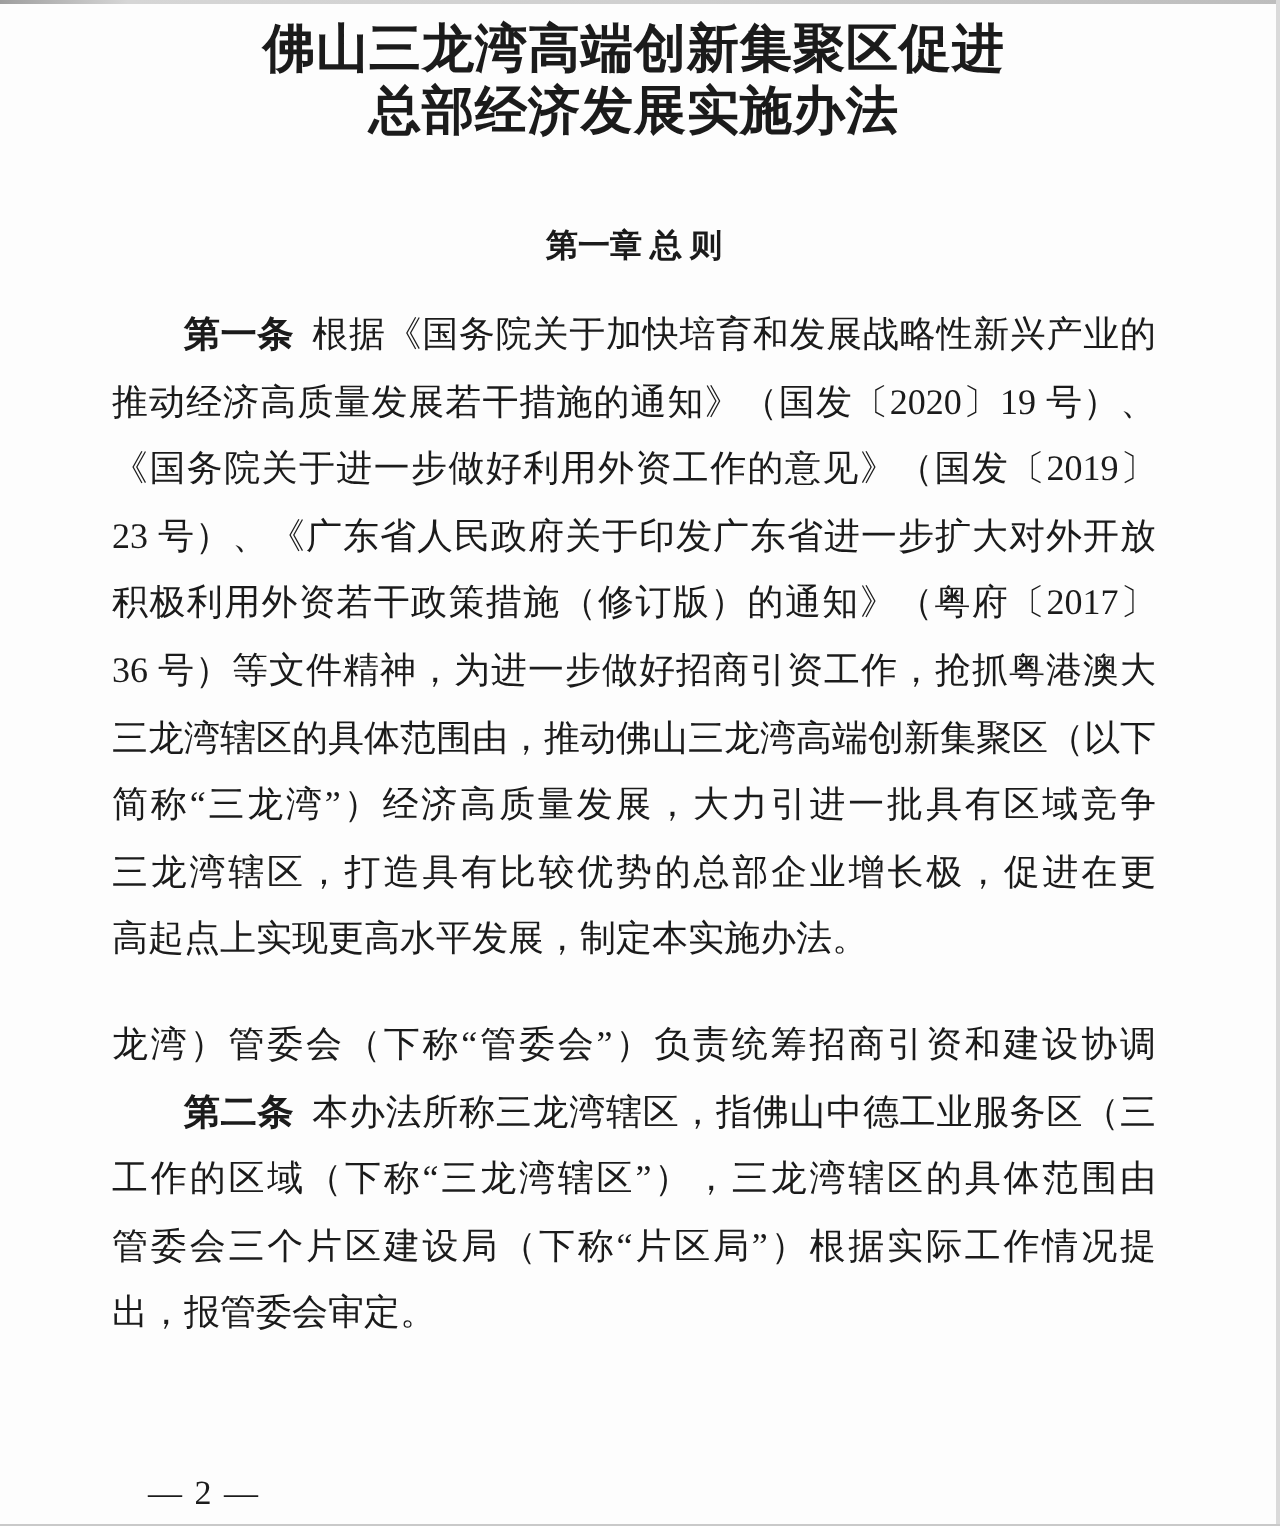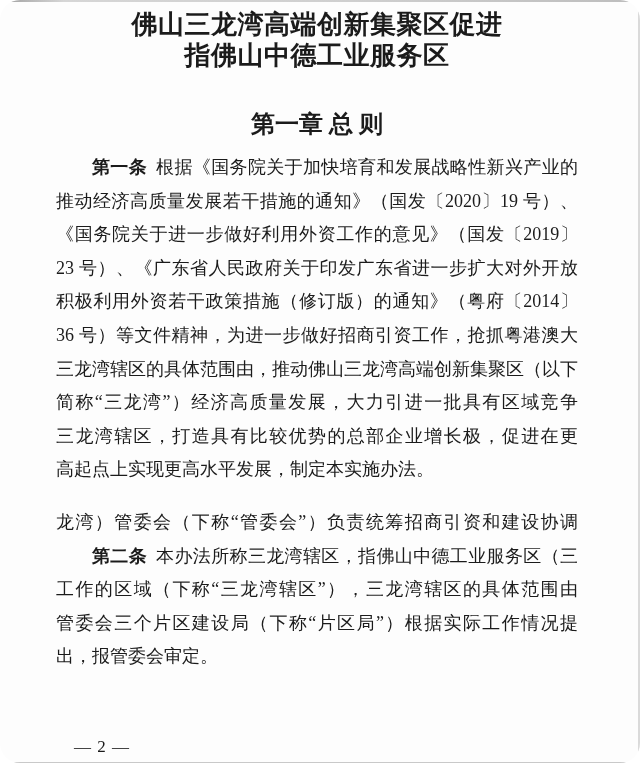--- a/index.html
+++ b/index.html
@@ -4,21 +4,20 @@
 <style>
   html, body { margin: 0; padding: 0; background: #ffffff; }
   .page {
     position: relative;
     width: 640px;
     height: 763px;
     background: #fdfdfd;
     overflow: hidden;
     font-family: "Liberation Serif", "DejaVu Serif", serif;
     color: #1b1b1b;
-    border-radius: 20px;
   }
   .edge-top {
     position: absolute; top: 0; left: 0; right: 0; height: 2px;
     background: linear-gradient(to right, #9e9e9e, #d6d6d6 10%, #cfcfcf 55%, #bdbdbd 100%);
   }
   .edge-right {
     position: absolute; top: 0; right: 0; bottom: 0; width: 2px;
     background: #dadada;
   }
   .edge-bottom {
@@ -32,21 +31,21 @@
     margin: 0;
     font-size: 26px;
     line-height: 31px;
     font-weight: bold;
     text-align: center;
     letter-spacing: 0.5px;
   }
   .doc-title .title-line { display: block; }
   .chapter {
     margin: 41px 0 0 0;
-    font-size: 24px;
+    font-size: 16px;
     line-height: 24px;
     font-weight: bold;
     text-align: center;
   }
   .article { font-size: 18px; }
   .article.a1 { margin-top: 15px; }
   .article.a2 { margin-top: 19px; }
   .line {
     line-height: 33.6px;
     text-align: justify;
@@ -67,33 +66,33 @@
 <body>
 
 <div class="page">
   <div class="edge-top"></div>
   <div class="edge-right"></div>
   <div class="edge-bottom"></div>
 
   <div class="doc">
     <h1 class="doc-title">
       <span class="title-line">佛山三龙湾高端创新集聚区促进</span>
-      <span class="title-line">指佛山中德工业服务区</span>
+      <span class="title-line">总部经济发展实施办法</span>
     </h1>
 
     <h2 class="chapter">第一章 总 则</h2>
 
     <div class="article a1">
       <div class="line first">
         <span class="article-label">第一条</span><span>根据《国务院关于加快培育和发展战略性新兴产业的</span>
       </div>
       <div class="line">推动经济高质量发展若干措施的通知》（国发〔2020〕19 号）、</div>
       <div class="line">《国务院关于进一步做好利用外资工作的意见》（国发〔2019〕</div>
       <div class="line">23 号）、《广东省人民政府关于印发广东省进一步扩大对外开放</div>
-      <div class="line">积极利用外资若干政策措施（修订版）的通知》（粤府〔2014〕</div>
+      <div class="line">积极利用外资若干政策措施（修订版）的通知》（粤府〔2017〕</div>
       <div class="line">36 号）等文件精神，为进一步做好招商引资工作，抢抓粤港澳大</div>
       <div class="line">三龙湾辖区的具体范围由，推动佛山三龙湾高端创新集聚区（以下</div>
       <div class="line">简称“三龙湾”）经济高质量发展，大力引进一批具有区域竞争</div>
       <div class="line">三龙湾辖区，打造具有比较优势的总部企业增长极，促进在更</div>
       <div class="line last">高起点上实现更高水平发展，制定本实施办法。</div>
     </div>
 
     <div class="article a2">
       <div class="line">龙湾）管委会（下称“管委会”）负责统筹招商引资和建设协调</div>
       <div class="line first">

